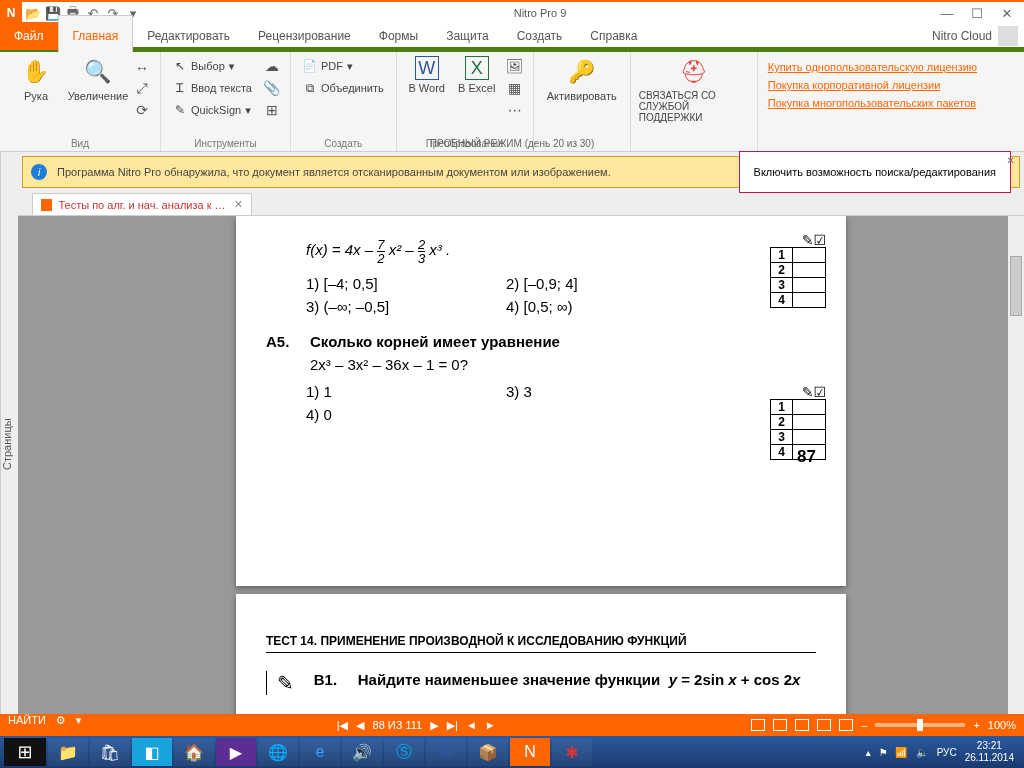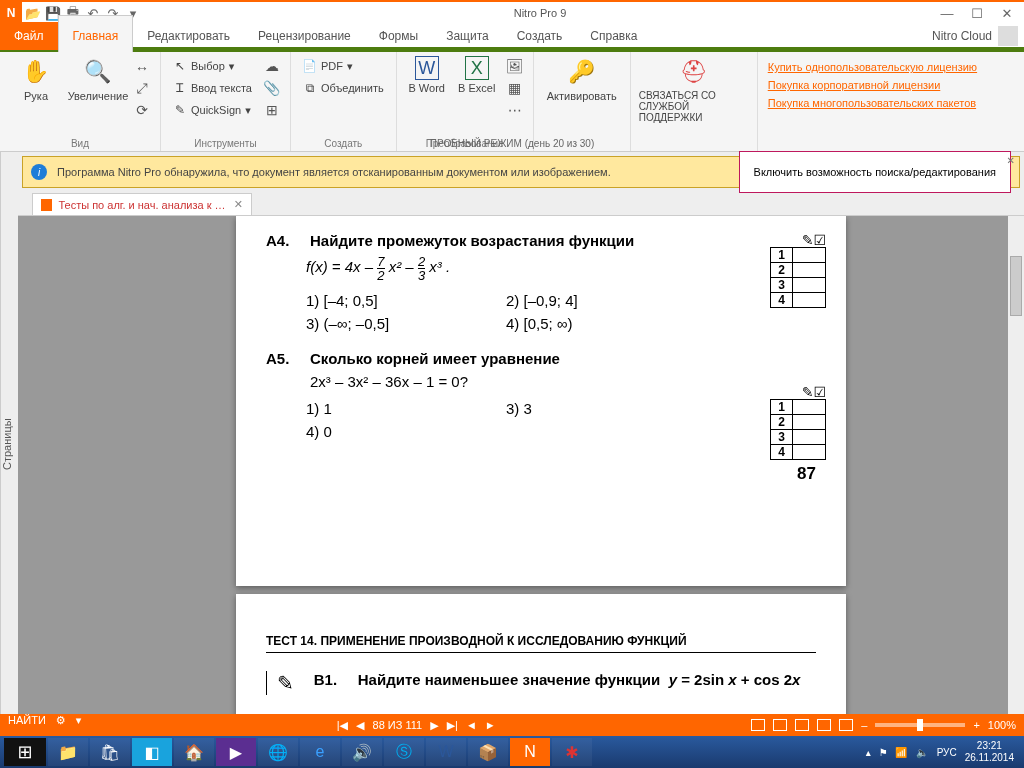--- a/index.html
+++ b/index.html
@@ -248,24 +248,20 @@
               </div>
             <div class="row">
                 <div class="n">3</div>
                 <div class="b"></div>
               </div>
             <div class="row">
                 <div class="n">4</div>
                 <div class="b"></div>
               </div>
           </div>
-          <div class="q">
-              <div class="num">A4.</div>
-              <div class="txt boldq">Найдите промежуток возрастания функции</div>
-            </div>
           <div class="formula"><i>f</i>(<i>x</i>) = 4<i>x</i> – <span class="frac"><span class="t">7</span><span>2</span></span> <i>x</i>² – <span class="frac"><span class="t">2</span><span>3</span></span> <i>x</i>³ .</div>
           <div class="opts">
             <div>1)  [–4; 0,5]</div>
             <div>2)  [–0,9; 4]</div>
             <div>3)  (–∞; –0,5]</div>
             <div>4)  [0,5; ∞)</div>
           </div>
           <div style="height:18px"></div>
           <div class="answerbox" style="top:168px">
             <div class="hd">✎☑</div>

